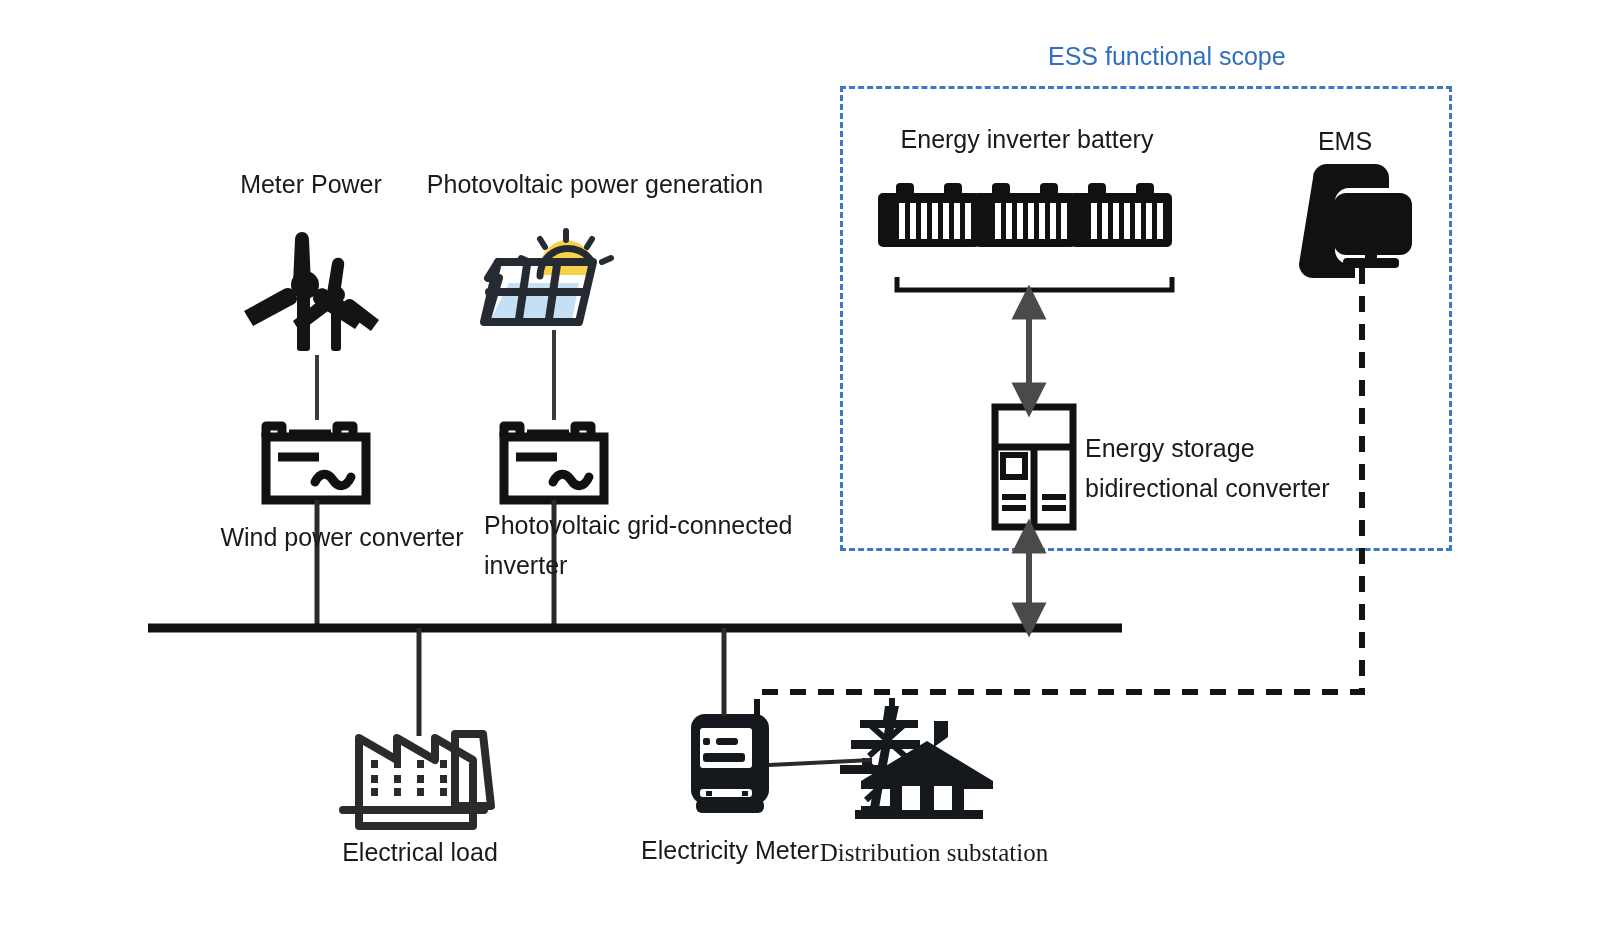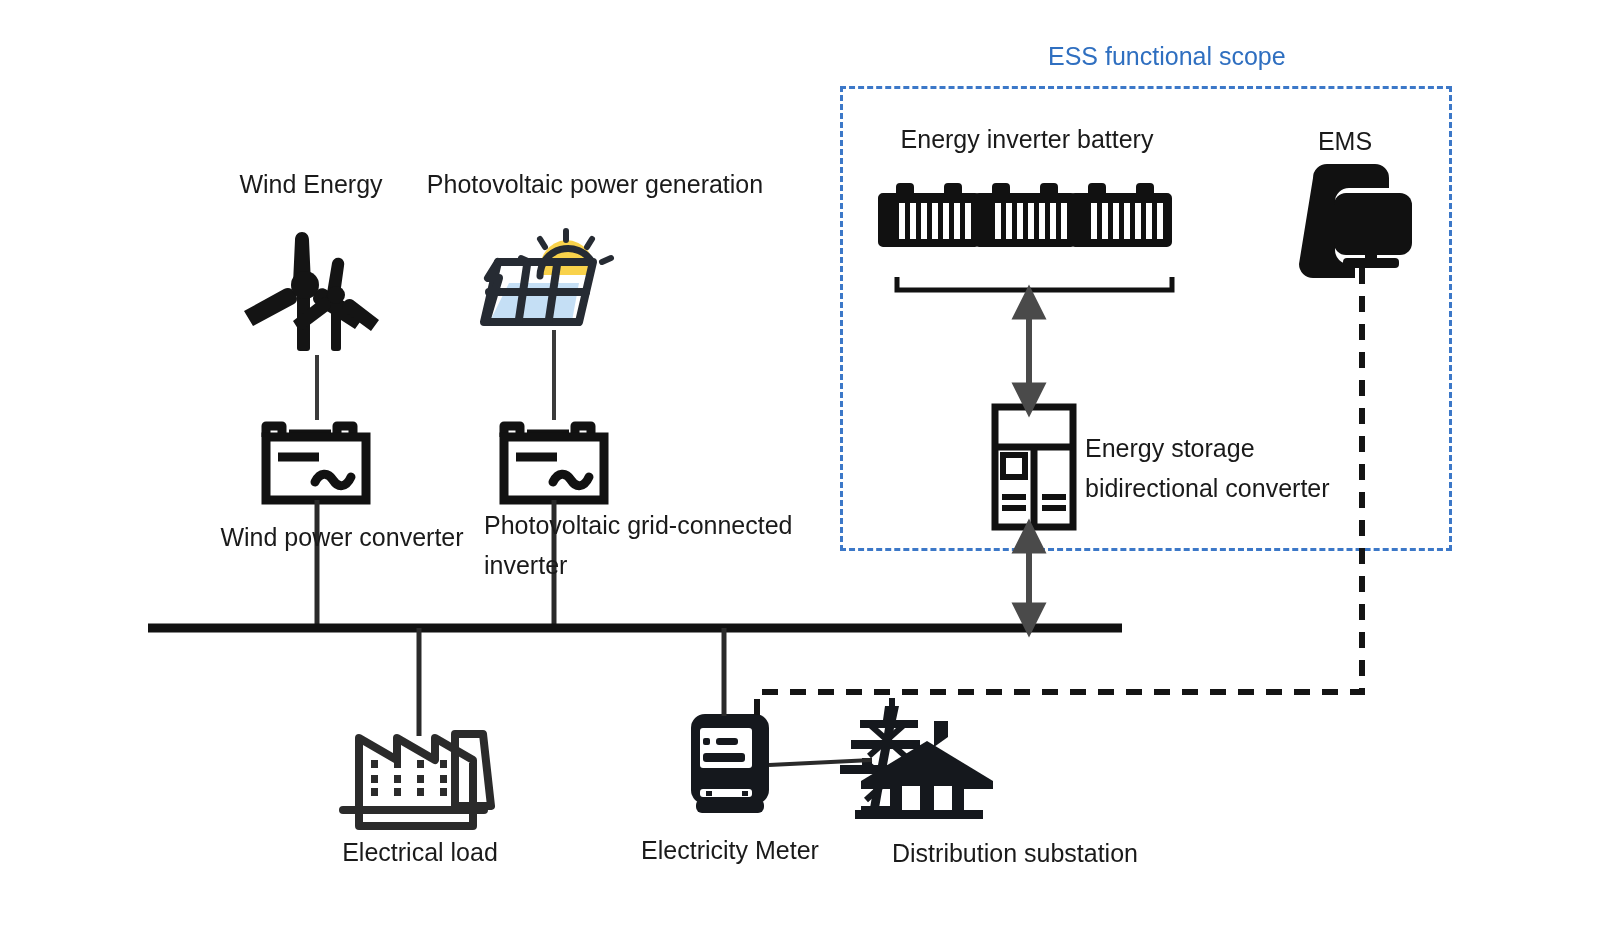--- a/index.html
+++ b/index.html
@@ -210,24 +210,24 @@
     <line x1="724" y1="628" x2="724" y2="716" stroke="#2a2a2a" stroke-width="5"></line>
 
     <line x1="769" y1="765" x2="872" y2="760" stroke="#2a2a2a" stroke-width="4"></line>
 
     <line x1="1029" y1="400" x2="1029" y2="302" stroke="#4a4a4a" stroke-width="6" marker-end="url(#arrHead)" marker-start="url(#arrTail)"></line>
     <line x1="1029" y1="620" x2="1029" y2="536" stroke="#4a4a4a" stroke-width="6" marker-end="url(#arrHead)" marker-start="url(#arrTail)"></line>
 
     <path d="M1362 268 L1362 692 L757 692 L757 718" fill="none" stroke="#141414" stroke-width="6" stroke-dasharray="16 12"></path>
   </svg>
 
-  <div class="lbl c" style="left:311px;top:164px;">Wind Energy</div>
+  <div class="lbl c" style="left:311px;top:164px;">Meter Power</div>
   <div class="lbl c" style="left:595px;top:164px;">Photovoltaic power generation</div>
   <div class="lbl c" style="left:310px;top:517px;margin-left:32px;">Wind power converter</div>
   <div class="lbl two" style="left:484px;top:505px;">Photovoltaic grid-connected inverter</div>
   <div class="lbl c" style="left:420px;top:832px;">Electrical load</div>
   <div class="lbl c" style="left:730px;top:830px;">Electricity Meter</div>
-  <div class="lbl c" style="left:1015px;top:833px;">Distribution substation</div>
+  <div class="lbl c" style="left:934px;top:833px;font-family:Liberation Serif, serif;">Distribution substation</div>
   <div class="lbl c" style="left:1027px;top:119px;">Energy inverter battery</div>
   <div class="lbl two" style="left:1085px;top:428px;width:280px;">Energy storage bidirectional converter</div>
   <div class="lbl c" style="left:1345px;top:121px;">EMS</div>
 
 </div>
 
 </body></html>

